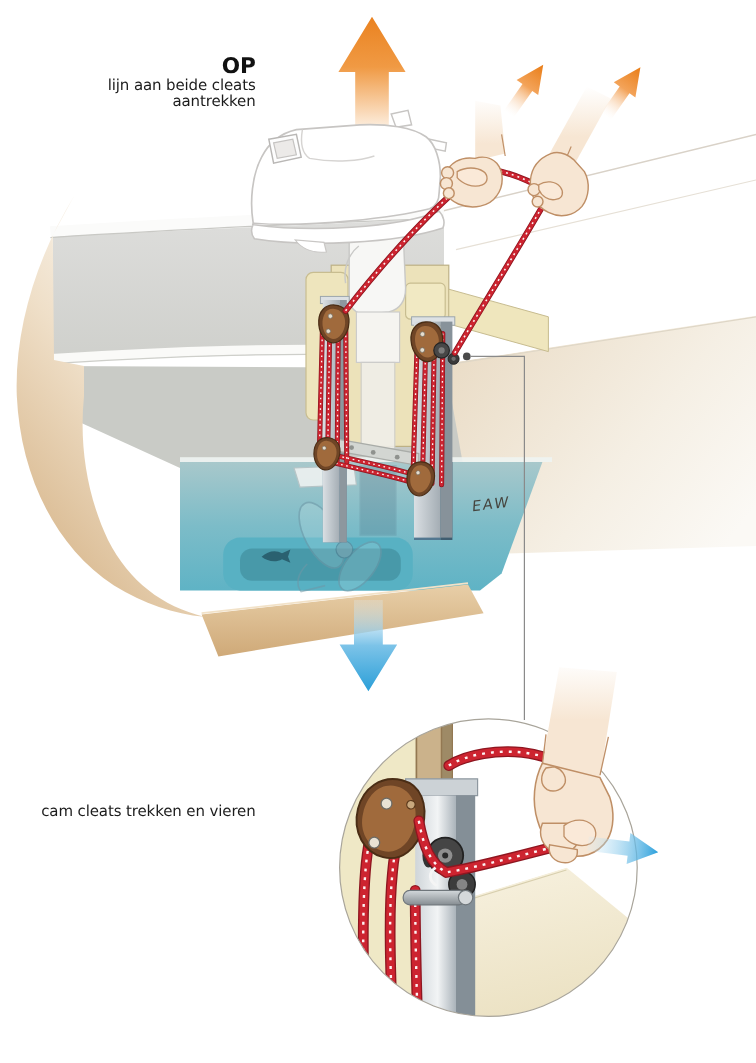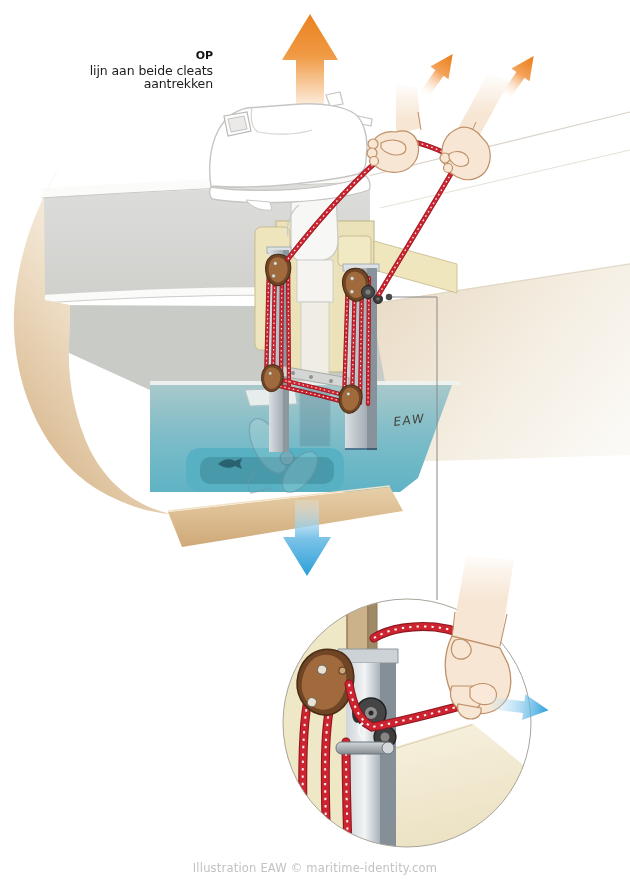--- a/index.html
+++ b/index.html
@@ -1,21 +1,21 @@
 <!DOCTYPE html>
 <html><head>
 <meta charset="utf-8">
 <style>
   html,body{margin:0;padding:0;background:#fff;}
   .stage{position:relative;width:630px;height:886px;background:#fff;overflow:hidden;
          font-family:"DejaVu Sans","Liberation Sans",sans-serif;}
   .stage svg{position:absolute;left:0;top:0;}
   .anno{position:absolute;left:0;width:213px;text-align:right;color:#1c1c1c;
         font-size:12.5px;line-height:13.5px;letter-spacing:-0.1px;}
-  .anno .t{display:block;font-size:11px;font-weight:bold;margin-bottom:1px;color:#111;}
+  .anno .t{display:block;font-size:18px;font-weight:bold;margin-bottom:1px;color:#111;}
   .anno-up{top:49px;}
   .anno-down{top:655px;}
   .credit{position:absolute;top:861px;left:0;width:100%;text-align:center;
           color:#c2c2c2;font-size:11.5px;letter-spacing:0.2px;}
   .ropeO{stroke:#8e1620;fill:none;stroke-linecap:round;}
   .ropeR{stroke:#cd2430;fill:none;stroke-linecap:round;}
   .ropeW{stroke:#ffffff;fill:none;stroke-linecap:butt;opacity:.95;}
   .w5{stroke-width:5;} .w38{stroke-width:3.6;} .w13{stroke-width:1.3;stroke-dasharray:1.6 3.4;}
   .w42{stroke-width:4.2;} .w3{stroke-width:3;} .w11{stroke-width:1.1;stroke-dasharray:1.4 3;}
   .w9{stroke-width:9;} .w68{stroke-width:6.8;} .w2{stroke-width:2;stroke-dasharray:2.4 5;}
@@ -401,17 +401,17 @@
 </svg>
 
 <div class="anno anno-up">
   <span class="t">OP</span>
   <span>lijn aan beide cleats</span><br>
   <span>aantrekken</span>
 </div>
 
 <div class="anno anno-down">
   <br>
+  <span>cam cleats trekken en vieren</span>
 </div>
 
-<div class="credit">Illustration EAW © maritime-identity.com</div>
 
 </div>
 
 </body></html>

